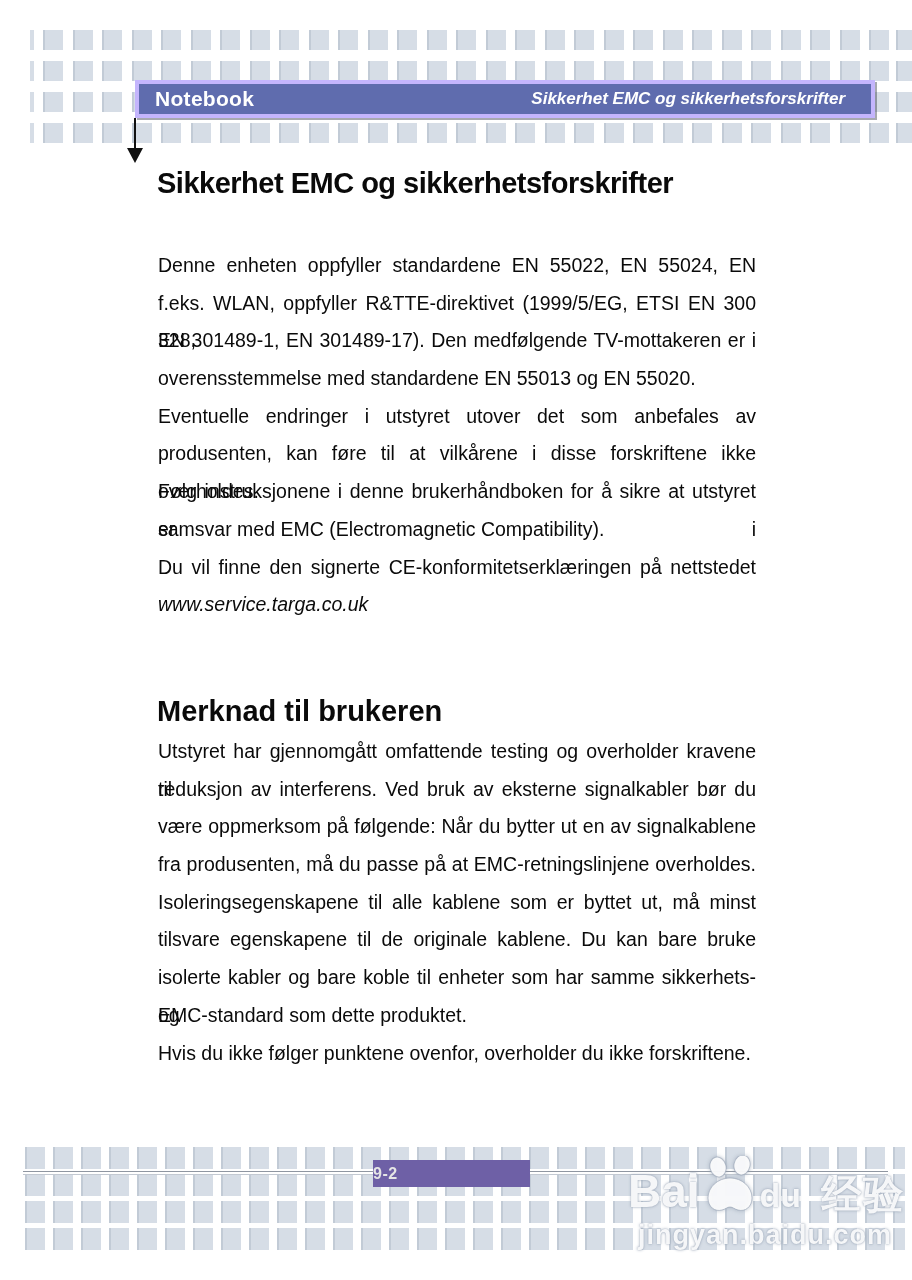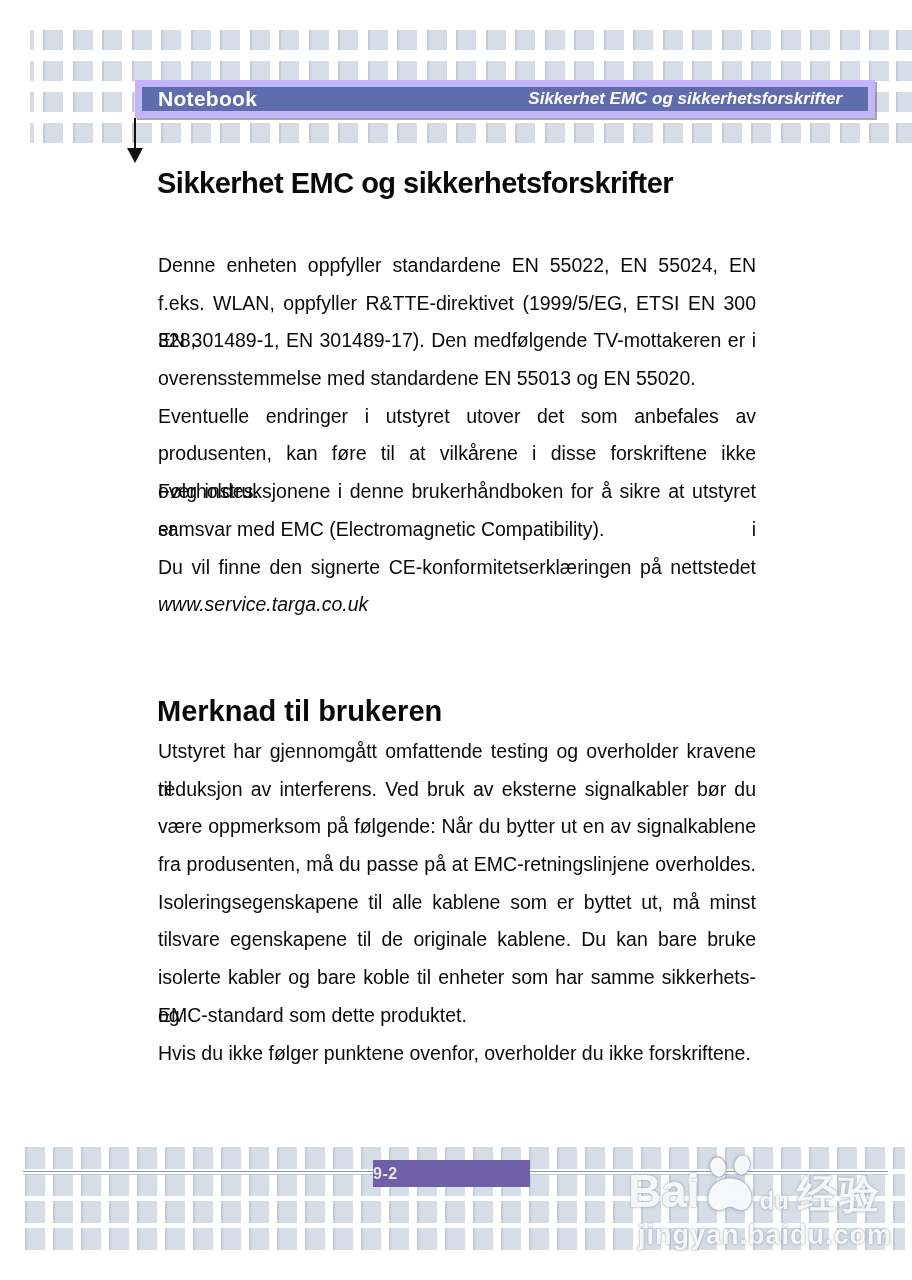--- a/index.html
+++ b/index.html
@@ -23,21 +23,21 @@
     background-image:
       repeating-linear-gradient(to bottom, transparent 0 22px, #ffffff 22px 27px),
       repeating-linear-gradient(to right,
         var(--checker-edge,#c2cbd6) 0 2px,
         var(--checker,#d6dde6) 2px 20px,
         transparent 20px 28px);
   }
   
   .header-bar{
     position:absolute;left:135px;top:80px;width:740px;height:38px;box-sizing:border-box;
-    background:var(--header-bar,#5f6cae);border:7px solid #c4b5fd;
+    background:var(--header-bar,#5f6cae);border:4px solid #c4b5fd;
     box-shadow:2px 2px 0 rgba(60,64,80,.45);
     display:flex;align-items:center;justify-content:space-between;z-index:5;
   }
   .header-product{color:#fff;font-weight:bold;font-size:21px;padding-left:16px;letter-spacing:.3px;}
   .header-chapter{color:#fff;font-weight:bold;font-style:italic;font-size:17px;padding-right:26px;}
   .arrow-line{position:absolute;left:134px;top:118px;width:2px;height:32px;background:#111;z-index:5;}
   .arrow-head{
     position:absolute;left:127px;top:148px;width:0;height:0;z-index:5;
     border-left:8px solid transparent;border-right:8px solid transparent;border-top:15px solid #111;
   }
@@ -70,22 +70,22 @@
   .watermark{
     position:absolute;left:628px;top:1136px;width:285px;height:118px;z-index:7;
     color:rgba(255,255,255,.9);
     text-shadow:0 0 3px rgba(148,160,178,.9),0 0 1px rgba(148,160,178,.7);
     user-select:none;
   }
   .wm-logo-row{display:flex;align-items:flex-end;height:78px;}
   .wm-bai{font-size:46px;font-weight:bold;line-height:1;}
   .wm-paw{width:56px;height:62px;margin:0 2px -4px 2px;
     filter:drop-shadow(0 0 2px rgba(148,160,178,.8));}
-  .wm-du{font-size:24px;font-weight:bold;line-height:1.1;}
-  .wm-cn{font-size:40px;font-weight:bold;line-height:1;margin-left:8px;letter-spacing:2px;}
+  .wm-du{font-size:34px;font-weight:bold;line-height:1.1;}
+  .wm-cn{font-size:40px;font-weight:bold;line-height:1;margin-left:20px;letter-spacing:2px;}
   .wm-site{font-size:27px;font-weight:bold;letter-spacing:1px;margin-top:6px;margin-left:10px;}
 </style>
 </head>
 <body>
 
 <div class="page">
 
   <div class="checker-top"></div>
 
   <div class="header-bar">

